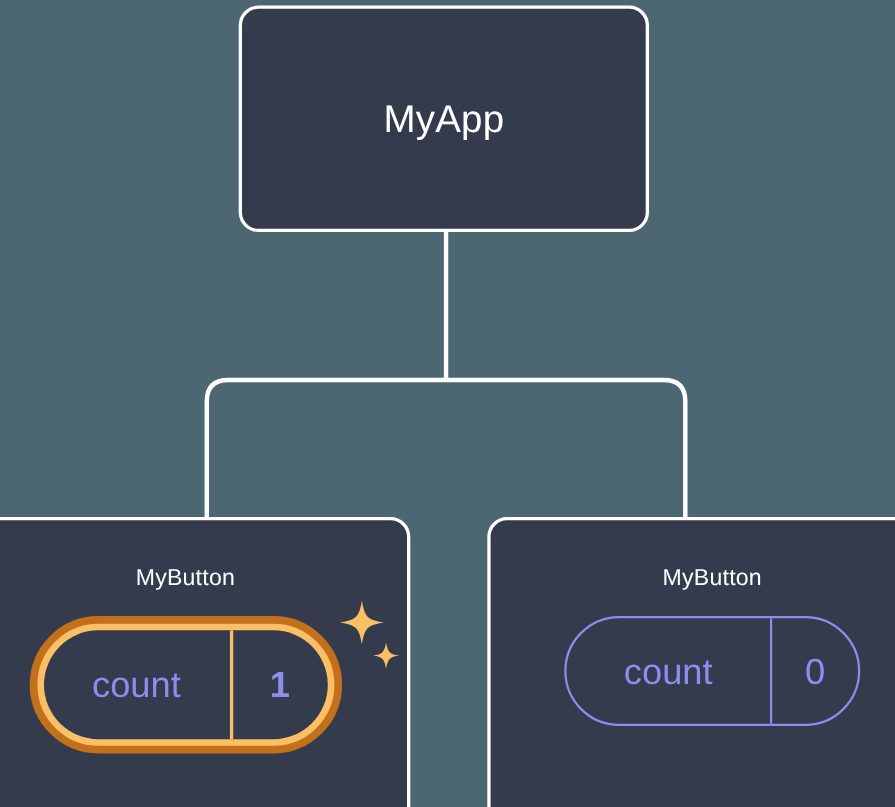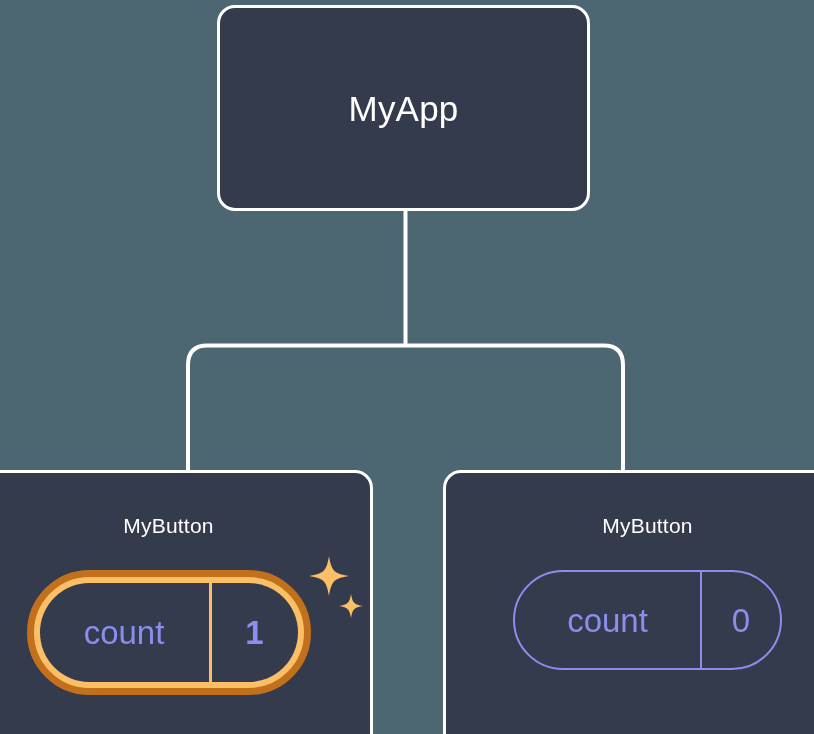--- a/index.html
+++ b/index.html
@@ -73,21 +73,21 @@
     white-space: nowrap;
   }
   .node-child-left .node-title,
   .node-child-right .node-title {
     font-size: 21px;
   }
 
   
   .badge-wrap {
     position: relative;
-    margin-top: 34px;
+    margin-top: 24px;
     display: flex;
     align-items: center;
   }
 
   .badge {
     display: flex;
     align-items: stretch;
     box-sizing: border-box;
     border-radius: 999px;
     overflow: hidden;

